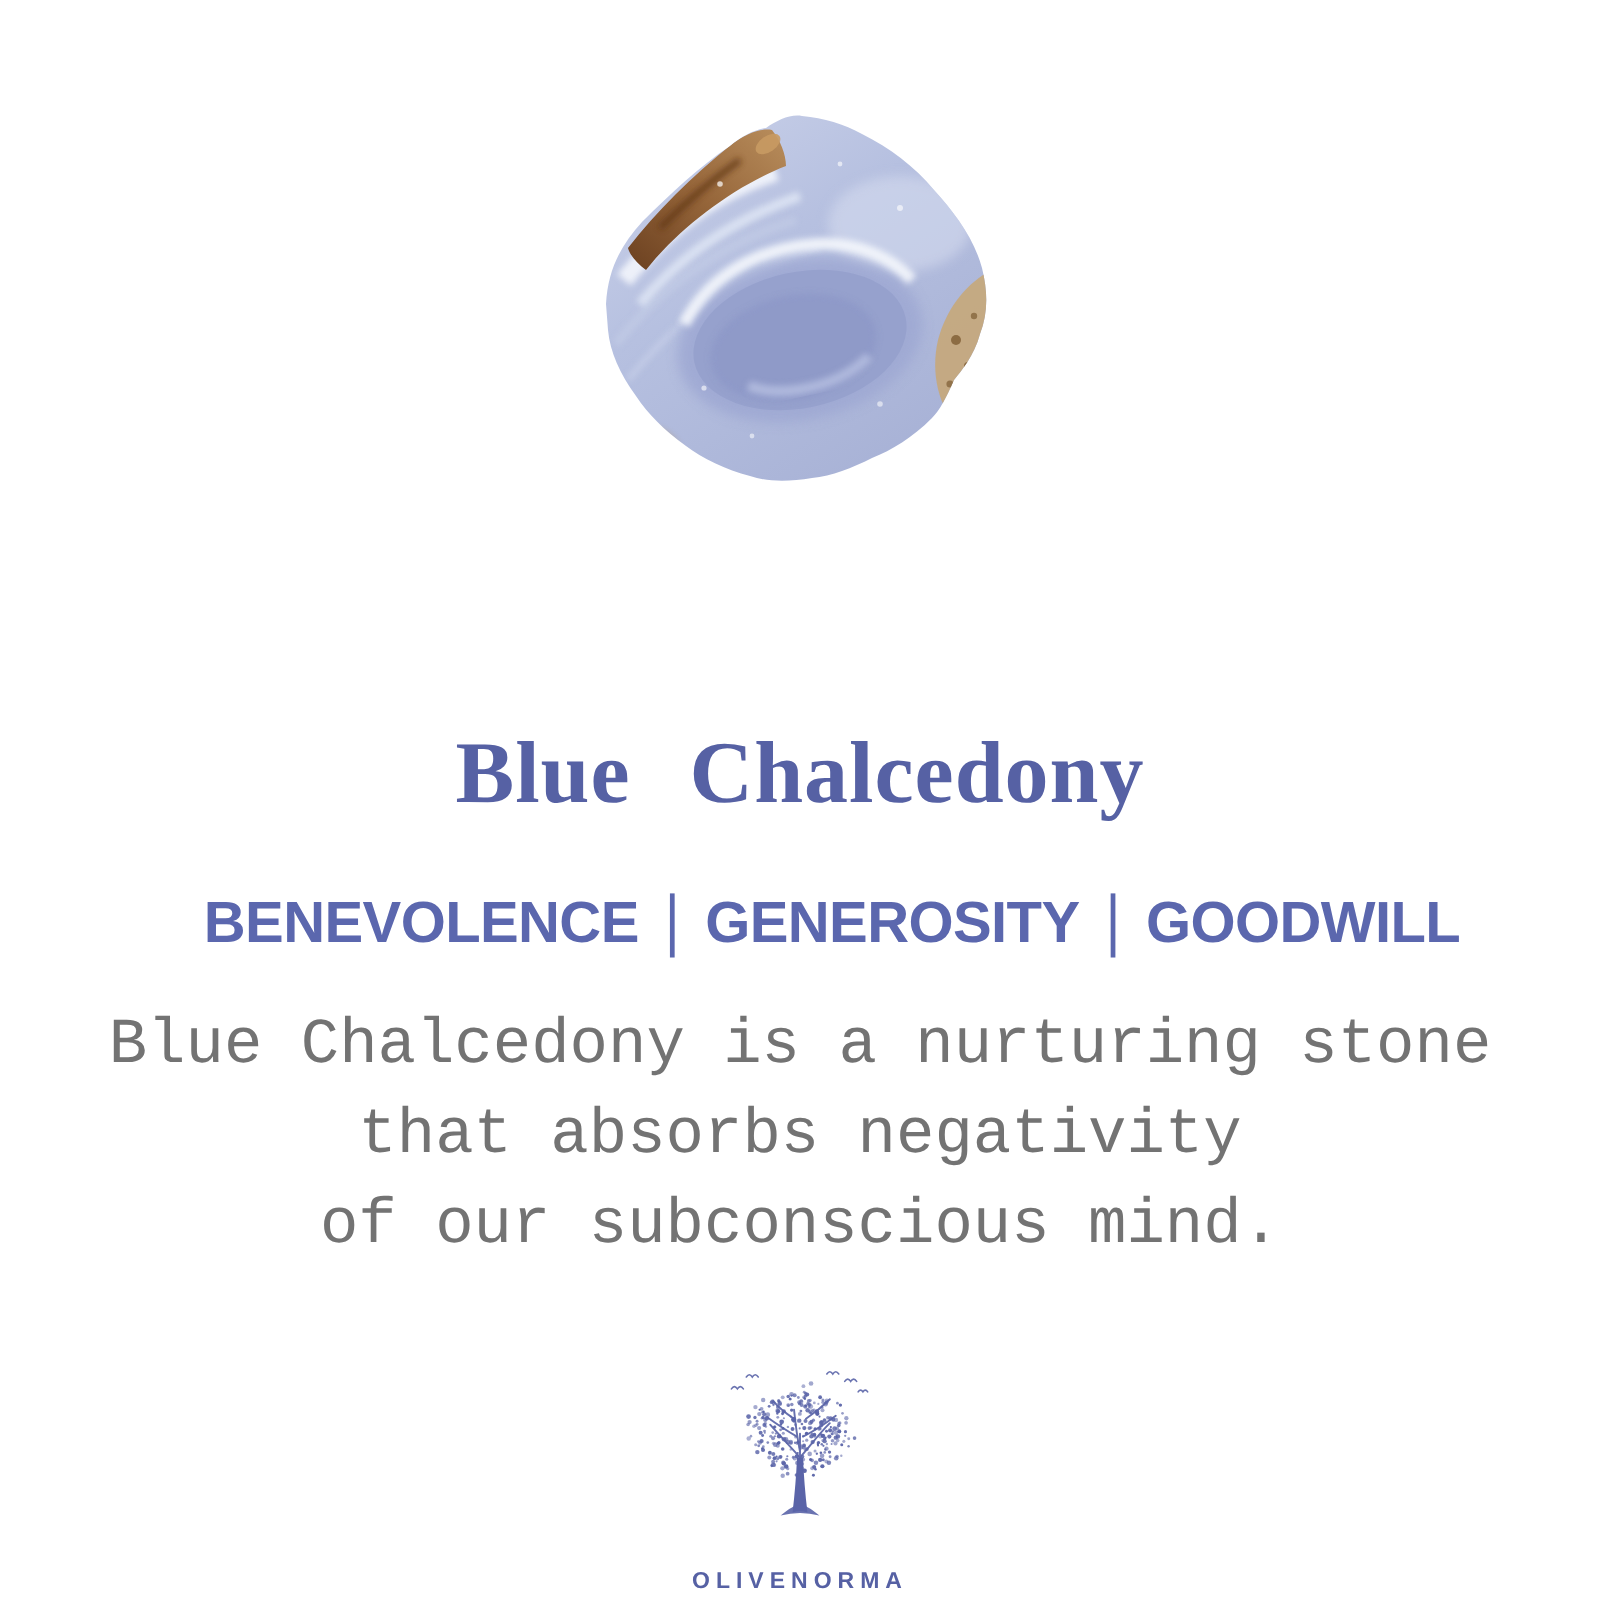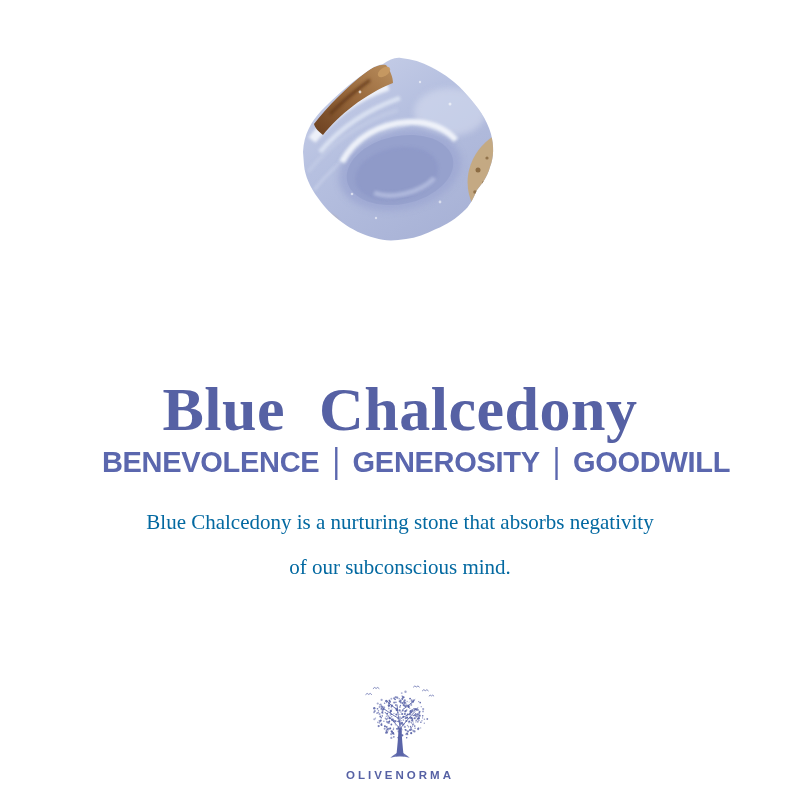--- a/index.html
+++ b/index.html
@@ -20,21 +20,21 @@
     left:300px;top:52px;
     width:200px;height:190px;
   }
   .stone-wrap svg{width:100%;height:100%;display:block;}
   .title{
     position:absolute;
     top:336px;left:0;
     width:800px;
     font-family:"Liberation Serif", serif;
     font-weight:bold;
-    font-size:62px;
+    font-size:44px;
     line-height:1;
     color:#5661a4;
     word-spacing:18px;
     letter-spacing:0.5px;
   }
   .tagline{
     position:absolute;
     top:447px;left:16px;
     width:800px;
     font-family:"Liberation Sans", sans-serif;
@@ -48,39 +48,39 @@
     display:inline-block;
     margin:0 13px;
     font-weight:300;
     transform:scaleY(1.18);
     position:relative;top:-1px;
   }
   .desc{
     position:absolute;
     top:500px;left:30px;
     width:740px;
-    font-family:Liberation Serif, serif;
-    font-size:21px;
+    font-family:Liberation Mono, monospace;
+    font-size:32px;
     line-height:45px;
-    color:#0369a1;
+    color:#737373;
   }
   .desc-line{white-space:pre-wrap;}
   .logo{
     position:absolute;
     top:684px;left:0;
     width:800px;
   }
   .logo svg{display:block;margin:0 auto;}
   .wordmark{
     font-family:"Liberation Sans", sans-serif;
     font-weight:bold;
     font-size:11.5px;
     letter-spacing:3px;
     color:#5661a4;
-    margin-top:3px;
+    margin-top:19px;
   }
 </style>
 </head>
 <body>
 
 <div class="poster">
 
   <div class="stone-wrap">
     <svg viewBox="0 0 200 190">
       <defs>

